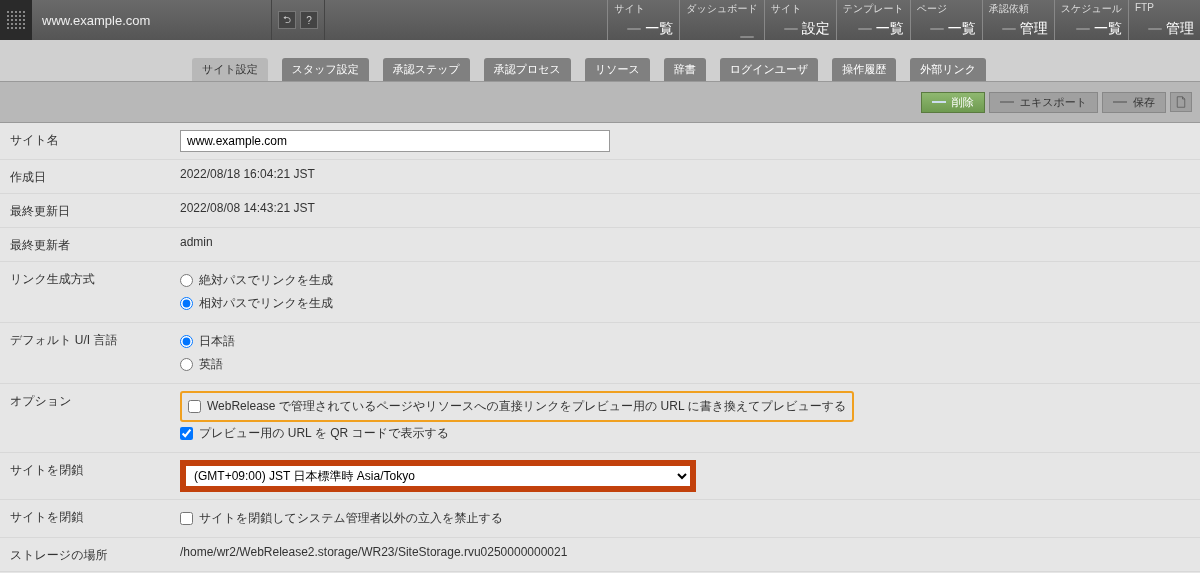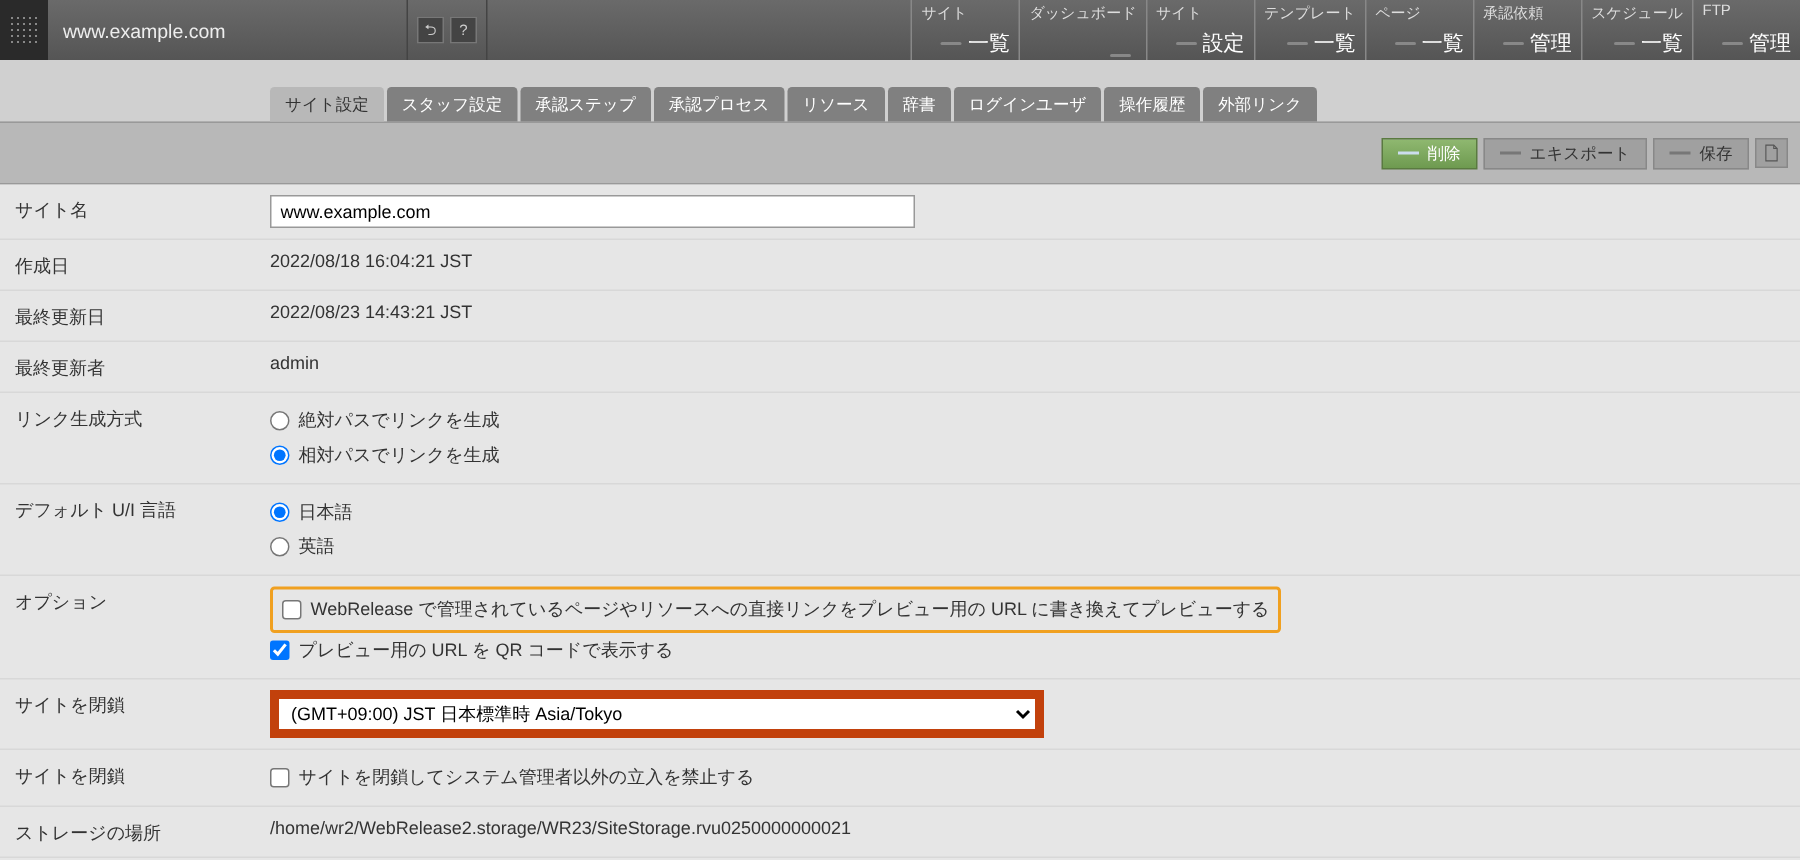--- a/index.html
+++ b/index.html
@@ -11,21 +11,21 @@
 .topbar .smallbtns { display: flex; align-items: center; gap: 4px; padding: 0 6px; border-right: 1px solid #444; }
 .topbar .smallbtn { width: 18px; height: 18px; background: #444; border: 1px solid #777; display: flex; align-items: center; justify-content: center; font-size: 10px; color: #ccc; cursor: pointer; }
 .topbar .flex { flex: 1; }
 .topbar .menucells { display: flex; }
 .topbar .mcell { border-left: 1px solid #888; padding: 2px 6px 2px 6px; display: flex; flex-direction: column; justify-content: space-between; min-width: 72px; cursor: pointer; }
 .topbar .mcell .mtop { font-size: 10px; color: #ddd; }
 .topbar .mcell .mbot { font-size: 14px; color: #fff; text-align: right; display: flex; align-items: center; justify-content: flex-end; gap: 4px; }
 .topbar .mcell .mline { width: 14px; height: 2px; background: #888; border-radius: 1px; }
 .content { padding: 18px 0 0 0; }
 .tabs { display: flex; margin-left: 180px; gap: 0; }
-.tab { background: #808080; color: #fff; padding: 4px 10px; font-size: 11px; border-top-left-radius: 3px; border-top-right-radius: 3px; margin-right: 2px; cursor: pointer; }
+.tab { background: #808080; color: #fff; padding: 4px 10px; font-size: 11px; border-top-left-radius: 3px; border-top-right-radius: 3px; margin-right: 2px; cursor: pointer; margin-left: 12px; }
 .tab.active { background: #b8b8b8; color: #333; }
 .actionbar { background: #b8b8b8; height: 42px; display: flex; justify-content: flex-end; align-items: center; padding: 0 8px; gap: 4px; border-top: 1px solid #999; border-bottom: 1px solid #999; }
 .actbtn { display: flex; align-items: center; gap: 6px; padding: 2px 10px; background: #a0a0a0; border: 1px solid #888; font-size: 11px; cursor: pointer; color: #333; }
 .actbtn .aline { width: 14px; height: 2px; background: #777; }
 .actbtn.primary { background: linear-gradient(#8fb870,#6e9a50); border-color: #5a7a40; color: #fff; }
 .actbtn.primary .aline { background: #cde; }
 .iconbtn { width: 22px; height: 20px; background: #a0a0a0; border: 1px solid #888; cursor: pointer; display: flex; align-items: center; justify-content: center; }
 .iconbtn svg { width: 12px; height: 12px; fill: #555; }
 .form { background: #e6e6e6; }
 .row { display: flex; align-items: flex-start; padding: 7px 10px; border-bottom: 1px solid #d8d8d8; }
@@ -152,21 +152,21 @@
       <div class="val"><input type="text" value="www.example.com" style=""></div>
     </div>
 
     <div class="row">
       <div class="label">作成日</div>
       <div class="val">2022/08/18 16:04:21 JST</div>
     </div>
 
     <div class="row">
       <div class="label">最終更新日</div>
-      <div class="val">2022/08/23 14:43:21 JST</div>
+      <div class="val">2022/08/08 14:43:21 JST</div>
     </div>
 
     <div class="row">
       <div class="label">最終更新者</div>
       <div class="val">admin</div>
     </div>
 
     <div class="row">
       <div class="label">リンク生成方式</div>
       <div class="val">

